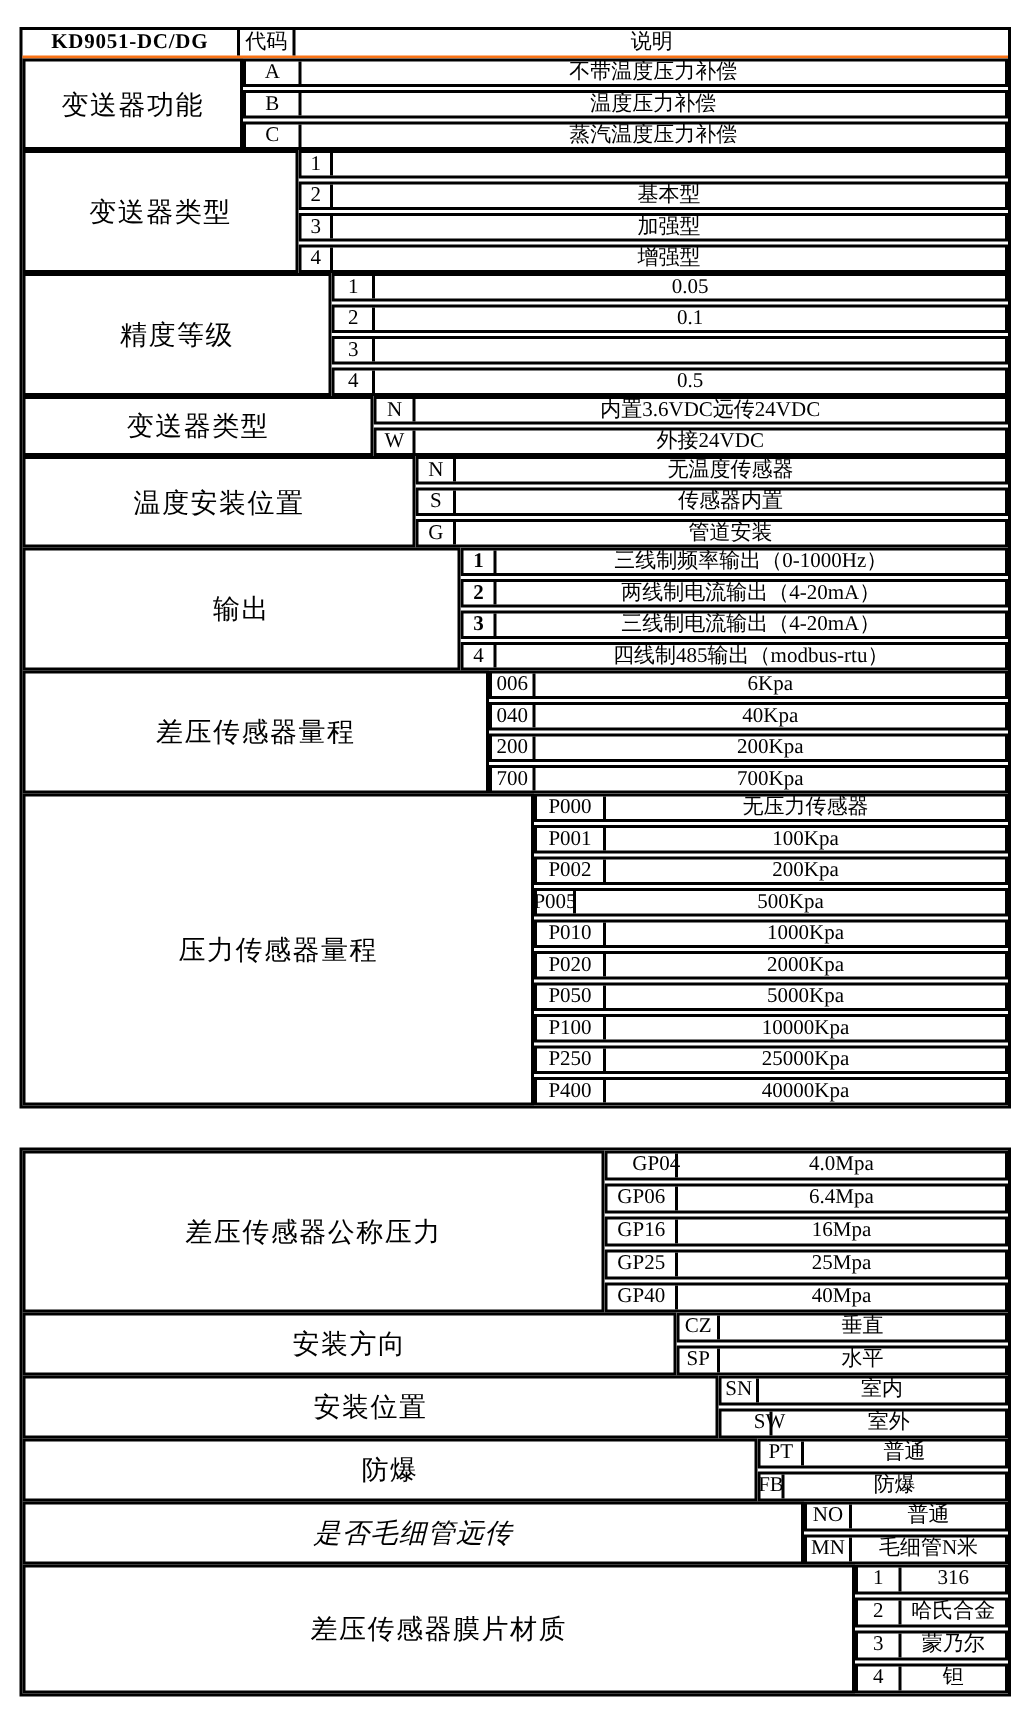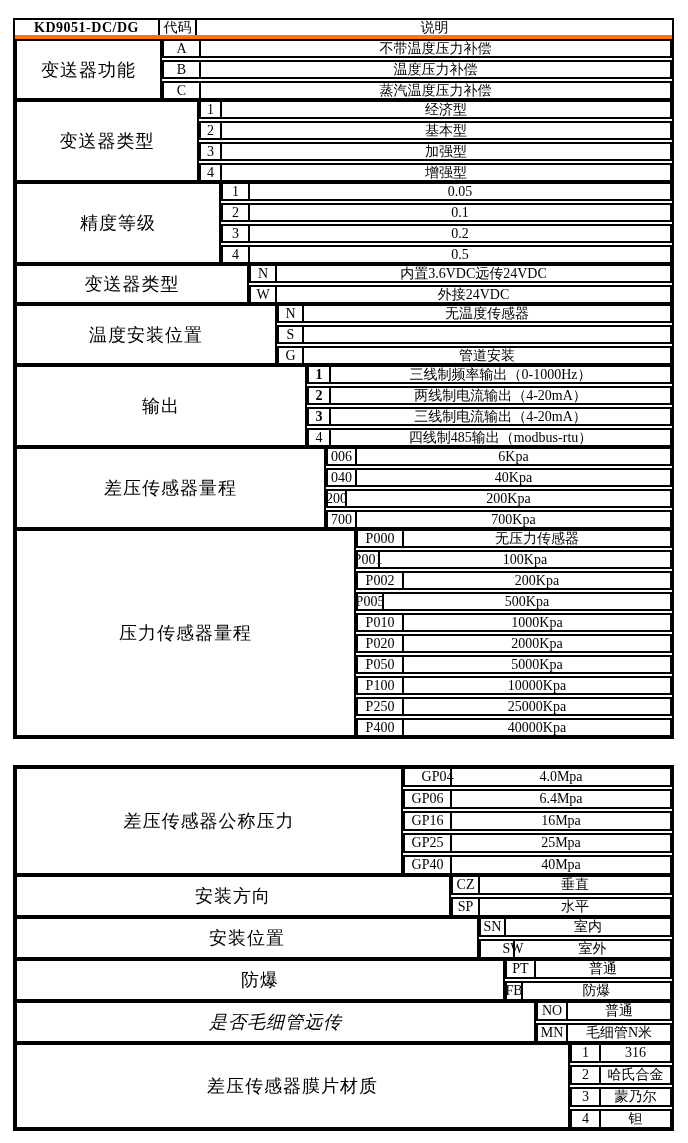--- a/index.html
+++ b/index.html
@@ -9,21 +9,21 @@
     background: #ffffff;
     color: #000000;
     font-family: "Liberation Serif", "DejaVu Serif", serif;
   }
   .sheet { width: 688px; height: 1143px; padding: 18px 13px 0 13px; }
 
   .spec-table { width: 661px; border: 2px solid #000; background: #fff; }
   .spec-table.t2 { margin-top: 26px; }
 
   
-  .hdr-row { display: flex; height: 19px; border-bottom: 4px solid #f97316; }
+  .hdr-row { display: flex; height: 19px; border-bottom: 2px solid #f97316; }
   .hdr-cell {
     display: flex; align-items: center; justify-content: center;
     font-size: 14px; line-height: 15px; white-space: nowrap;
   }
   .hdr-model { width: 145px; border-right: 2px solid #000; font-weight: bold; letter-spacing: 0.5px; }
   .hdr-code  { width: 37px;  border-right: 2px solid #000; }
   .hdr-desc  { flex: 1; }
 
   
   .section { display: flex; }
@@ -74,21 +74,20 @@
               <div class="opt-code" style="width: 37px;">C</div>
               <div class="opt-desc">蒸汽温度压力补偿</div>
             </div>
           </div>
         </div>
         <div class="section">
           <div class="label-cell" style="width: 184px;">变送器类型</div>
           <div class="opts">
             <div class="opt">
               <div class="opt-code" style="width: 21px;">1</div>
-              <div class="opt-desc">经济型</div>
             </div>
             <div class="opt">
               <div class="opt-code" style="width: 21px;">2</div>
               <div class="opt-desc">基本型</div>
             </div>
             <div class="opt">
               <div class="opt-code" style="width: 21px;">3</div>
               <div class="opt-desc">加强型</div>
             </div>
             <div class="opt">
@@ -103,21 +102,20 @@
             <div class="opt">
               <div class="opt-code" style="width: 27px;">1</div>
               <div class="opt-desc">0.05</div>
             </div>
             <div class="opt">
               <div class="opt-code" style="width: 27px;">2</div>
               <div class="opt-desc">0.1</div>
             </div>
             <div class="opt">
               <div class="opt-code" style="width: 27px;">3</div>
-              <div class="opt-desc">0.2</div>
             </div>
             <div class="opt">
               <div class="opt-code" style="width: 27px;">4</div>
               <div class="opt-desc">0.5</div>
             </div>
           </div>
         </div>
         <div class="section">
           <div class="label-cell" style="width: 234px;">变送器类型</div>
           <div class="opts">
@@ -133,20 +131,21 @@
         </div>
         <div class="section">
           <div class="label-cell" style="width: 262px;">温度安装位置</div>
           <div class="opts">
             <div class="opt">
               <div class="opt-code" style="width: 25px;">N</div>
               <div class="opt-desc">无温度传感器</div>
             </div>
             <div class="opt">
               <div class="opt-code" style="width: 25px;">S</div>
+              <div class="opt-desc">传感器内置</div>
             </div>
             <div class="opt">
               <div class="opt-code" style="width: 25px;">G</div>
               <div class="opt-desc">管道安装</div>
             </div>
           </div>
         </div>
         <div class="section">
           <div class="label-cell" style="width: 292px;">输出</div>
           <div class="opts">
@@ -173,38 +172,38 @@
           <div class="opts">
             <div class="opt">
               <div class="opt-code" style="width: 29px;">006</div>
               <div class="opt-desc">6Kpa</div>
             </div>
             <div class="opt">
               <div class="opt-code" style="width: 29px;">040</div>
               <div class="opt-desc">40Kpa</div>
             </div>
             <div class="opt">
-              <div class="opt-code" style="width: 19px;">200</div>
+              <div class="opt-code" style="width: 29px;">200</div>
               <div class="opt-desc">200Kpa</div>
             </div>
             <div class="opt">
               <div class="opt-code" style="width: 29px;">700</div>
               <div class="opt-desc">700Kpa</div>
             </div>
           </div>
         </div>
         <div class="section">
           <div class="label-cell" style="width: 341px;">压力传感器量程</div>
           <div class="opts">
             <div class="opt">
               <div class="opt-code" style="width: 46px;">P000</div>
               <div class="opt-desc">无压力传感器</div>
             </div>
             <div class="opt">
-              <div class="opt-code" style="width: 22px;">P001</div>
+              <div class="opt-code" style="width: 46px;">P001</div>
               <div class="opt-desc">100Kpa</div>
             </div>
             <div class="opt">
               <div class="opt-code" style="width: 46px;">P002</div>
               <div class="opt-desc">200Kpa</div>
             </div>
             <div class="opt">
               <div class="opt-code" style="width: 26px;">P005</div>
               <div class="opt-desc">500Kpa</div>
             </div>

